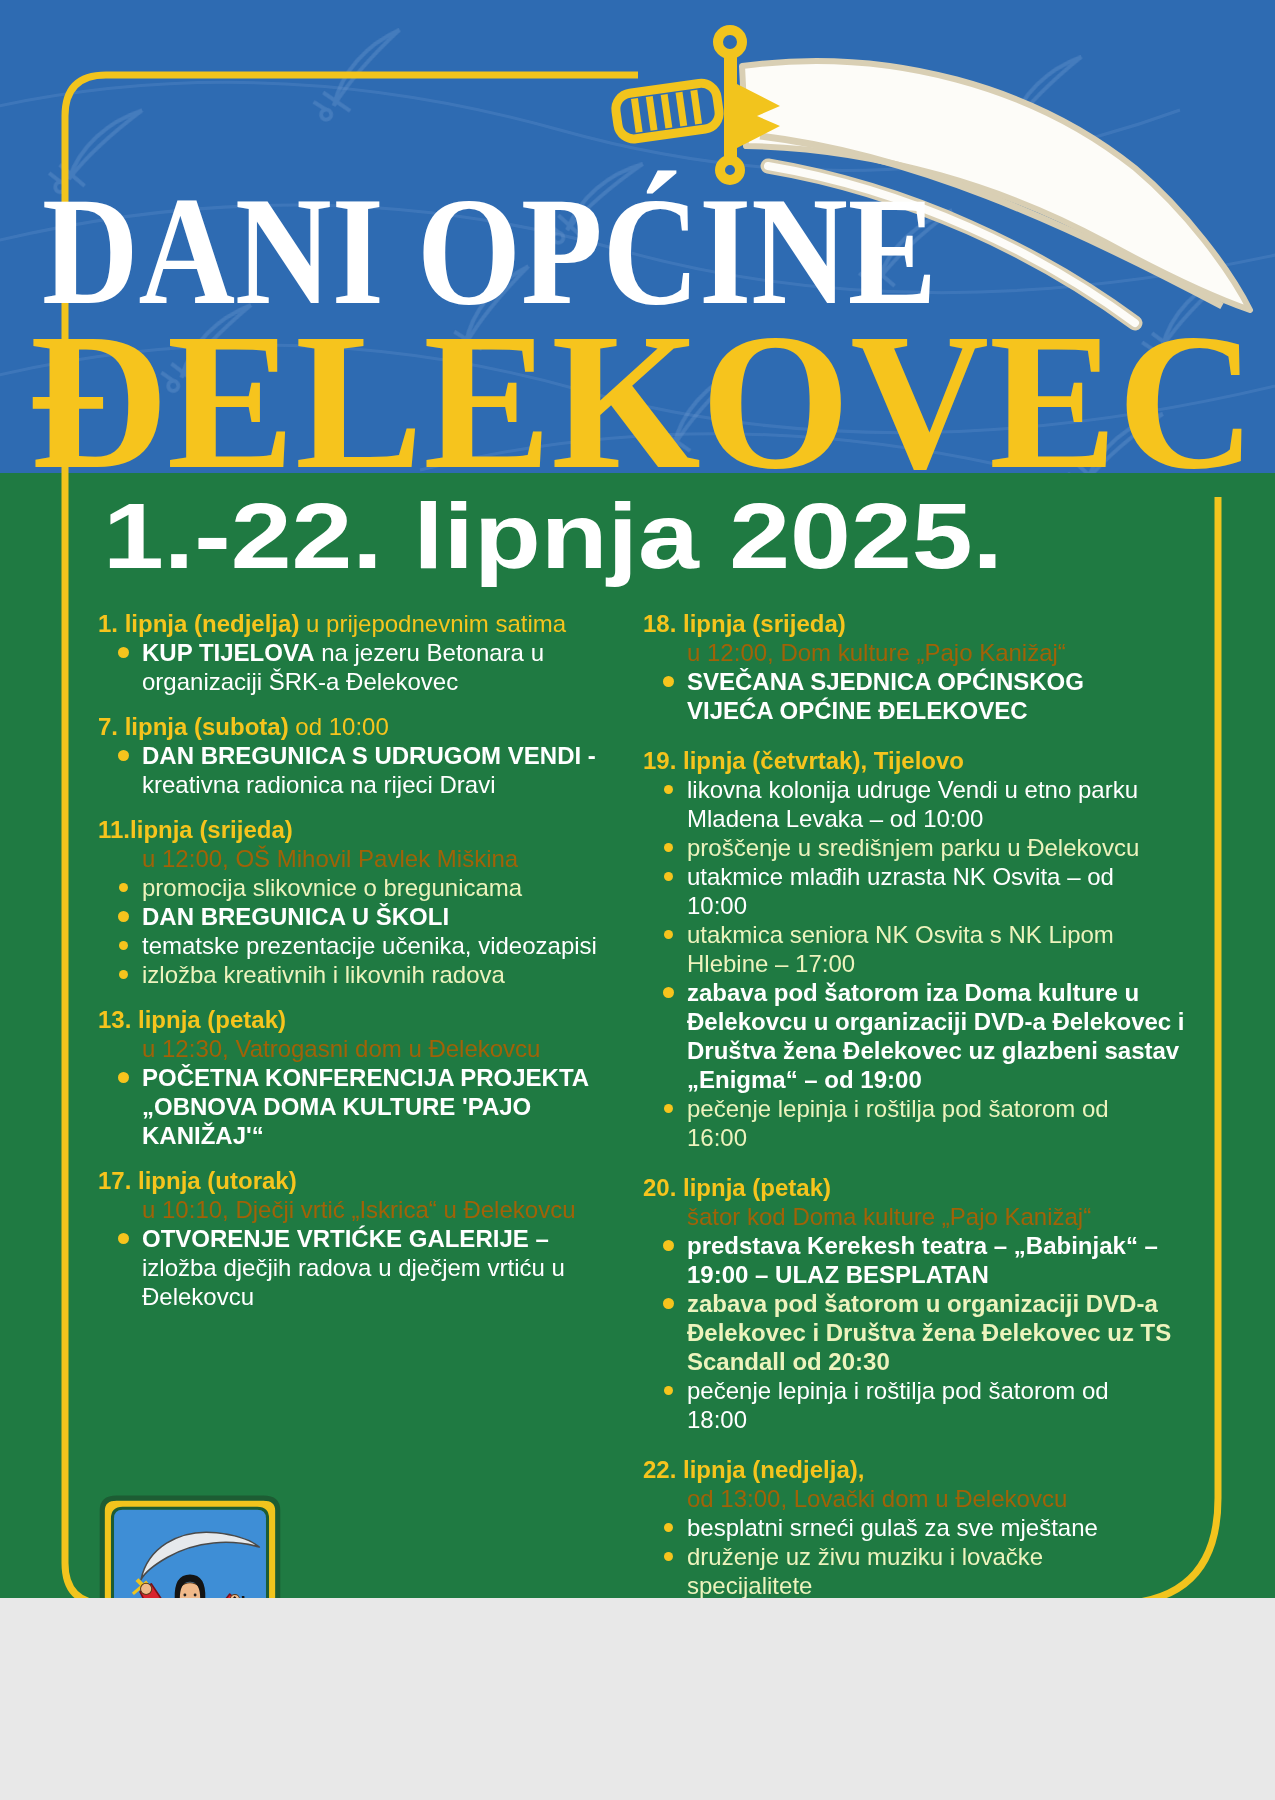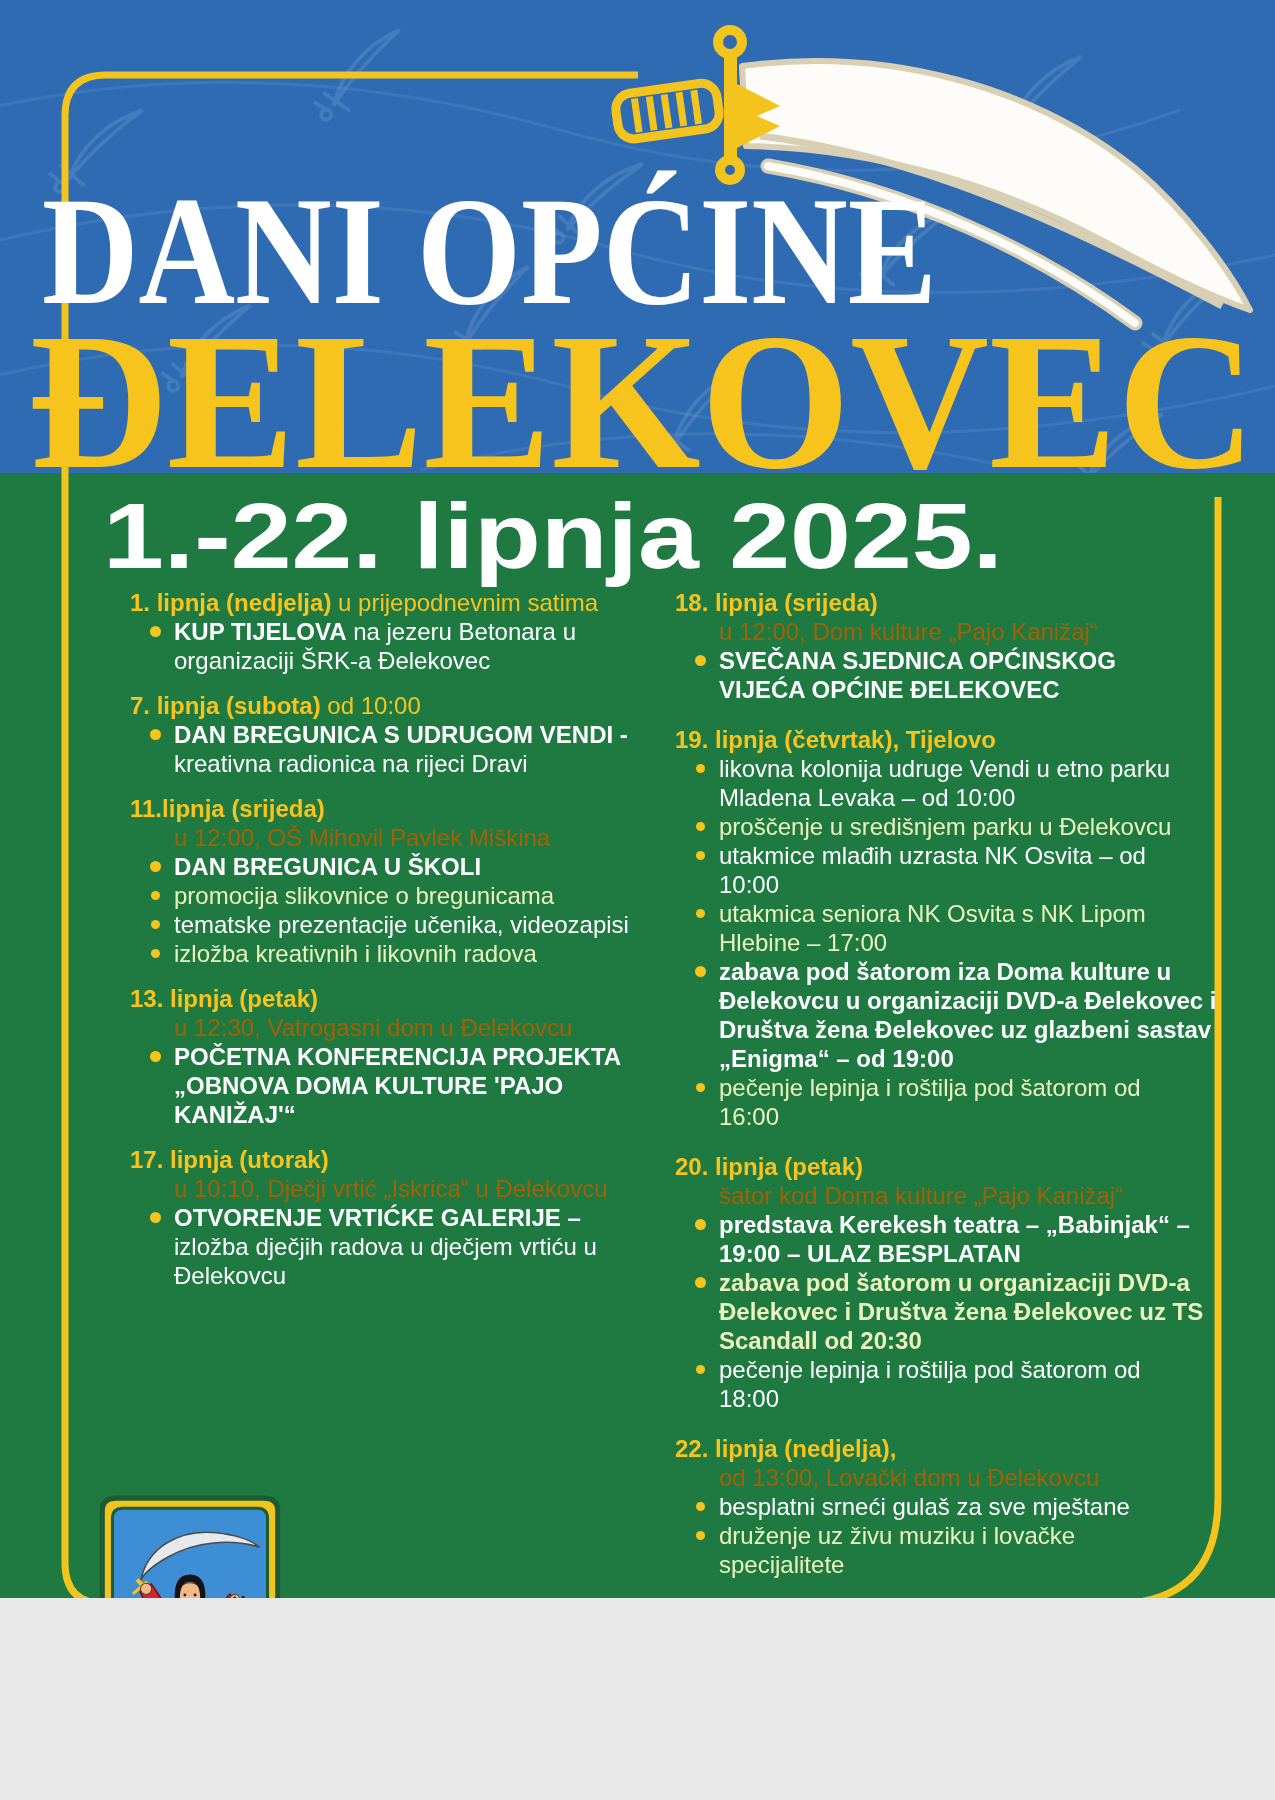--- a/index.html
+++ b/index.html
@@ -2,21 +2,21 @@
 <html><head>
 <meta charset="utf-8">
 <style>
   html,body{margin:0;padding:0;background:#e8e8e8;}
   .poster{position:relative;width:1275px;height:1598px;background:#ffffff;overflow:hidden;
           font-family:"Liberation Sans",sans-serif;}
   .bg-blue{position:absolute;left:0;top:0;width:1275px;height:473px;background:#2e6bb2;}
   .bg-green{position:absolute;left:0;top:473px;width:1275px;height:1189px;background:#1f7a42;}
   .layer{position:absolute;left:0;top:0;}
   
-  .col{position:absolute;top:588px;margin-left:32px;}
+  .col{position:absolute;top:609px;}
   .col-left{left:98px;width:560px;}
   .col-right{left:643px;width:585px;}
   .event{margin-bottom:16px;}
   .col-right .event{margin-bottom:21px;}
   .event-date-line{font-size:24px;line-height:29px;color:#f6c41d;font-weight:700;white-space:nowrap;}
   .event-date-suffix{font-weight:400;}
   .event-location{font-size:24px;line-height:29px;color:#a16207;font-weight:400;
                   padding-left:44px;white-space:nowrap;}
   ul.event-items{margin:0;padding:0;list-style:none;}
   li.item{position:relative;padding-left:44px;font-size:24px;line-height:29px;color:#ffffff;
@@ -120,22 +120,22 @@
         <div class="event-date-line"><span class="event-date">7. lipnja (subota)</span><span class="event-date-suffix"> od 10:00</span></div>
         <ul class="event-items">
           <li class="item"><span class="dot"></span><span class="lead">DAN BREGUNICA S UDRUGOM VENDI -</span><span class="rest">
 kreativna radionica na rijeci Dravi</span></li>
         </ul>
       </div>
       <div class="event">
         <div class="event-date-line"><span class="event-date">11.lipnja (srijeda)</span></div>
         <div class="event-location">u 12:00, OŠ Mihovil Pavlek Miškina</div>
         <ul class="event-items">
+          <li class="item pale minor"><span class="dot"></span><span class="rest">promocija slikovnice o bregunicama</span></li>
           <li class="item"><span class="dot"></span><span class="lead">DAN BREGUNICA U ŠKOLI</span></li>
-          <li class="item pale minor"><span class="dot"></span><span class="rest">promocija slikovnice o bregunicama</span></li>
           <li class="item minor"><span class="dot"></span><span class="rest">tematske prezentacije učenika, videozapisi</span></li>
           <li class="item pale minor"><span class="dot"></span><span class="rest">izložba kreativnih i likovnih radova</span></li>
         </ul>
       </div>
       <div class="event">
         <div class="event-date-line"><span class="event-date">13. lipnja (petak)</span></div>
         <div class="event-location">u 12:30, Vatrogasni dom u Đelekovcu</div>
         <ul class="event-items">
           <li class="item"><span class="dot"></span><span class="lead">POČETNA KONFERENCIJA PROJEKTA
 „OBNOVA DOMA KULTURE 'PAJO

